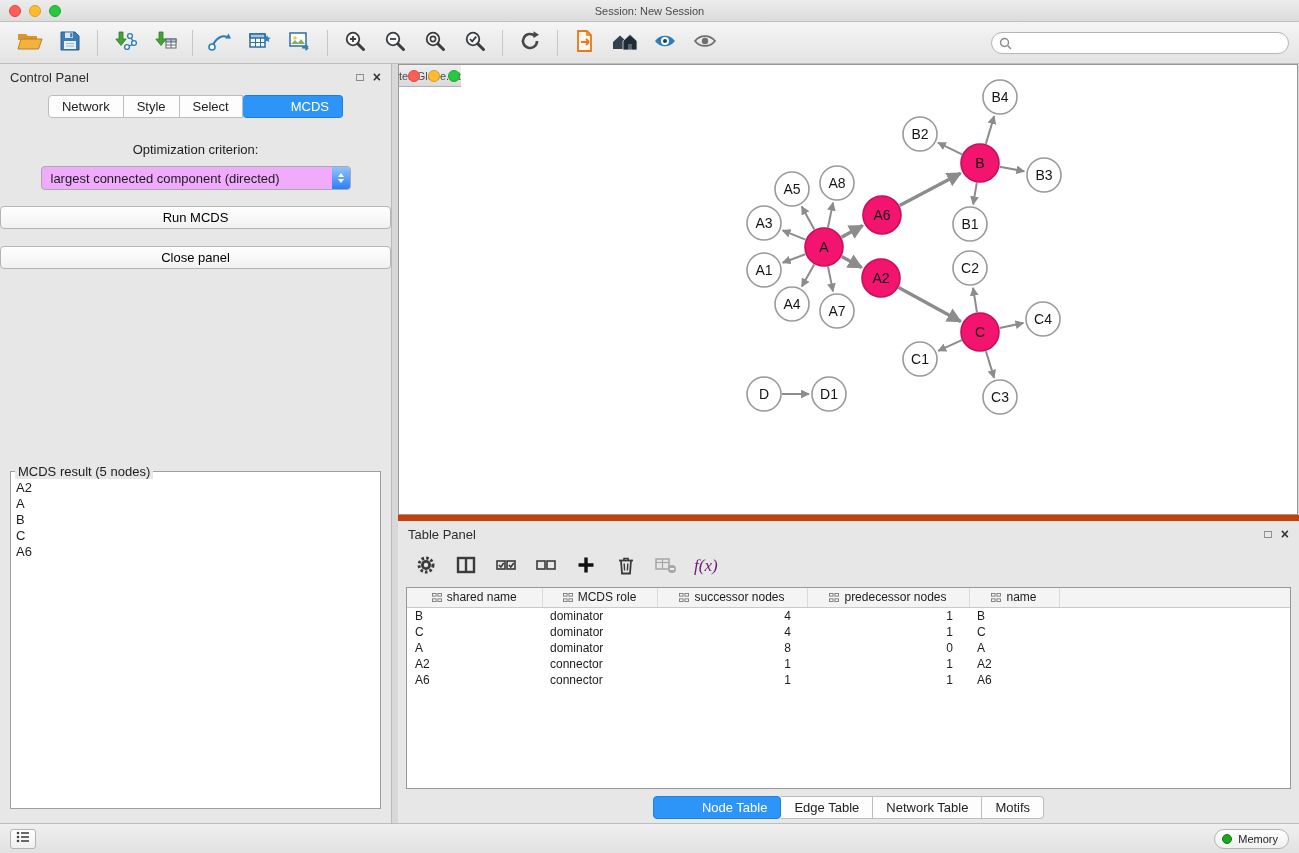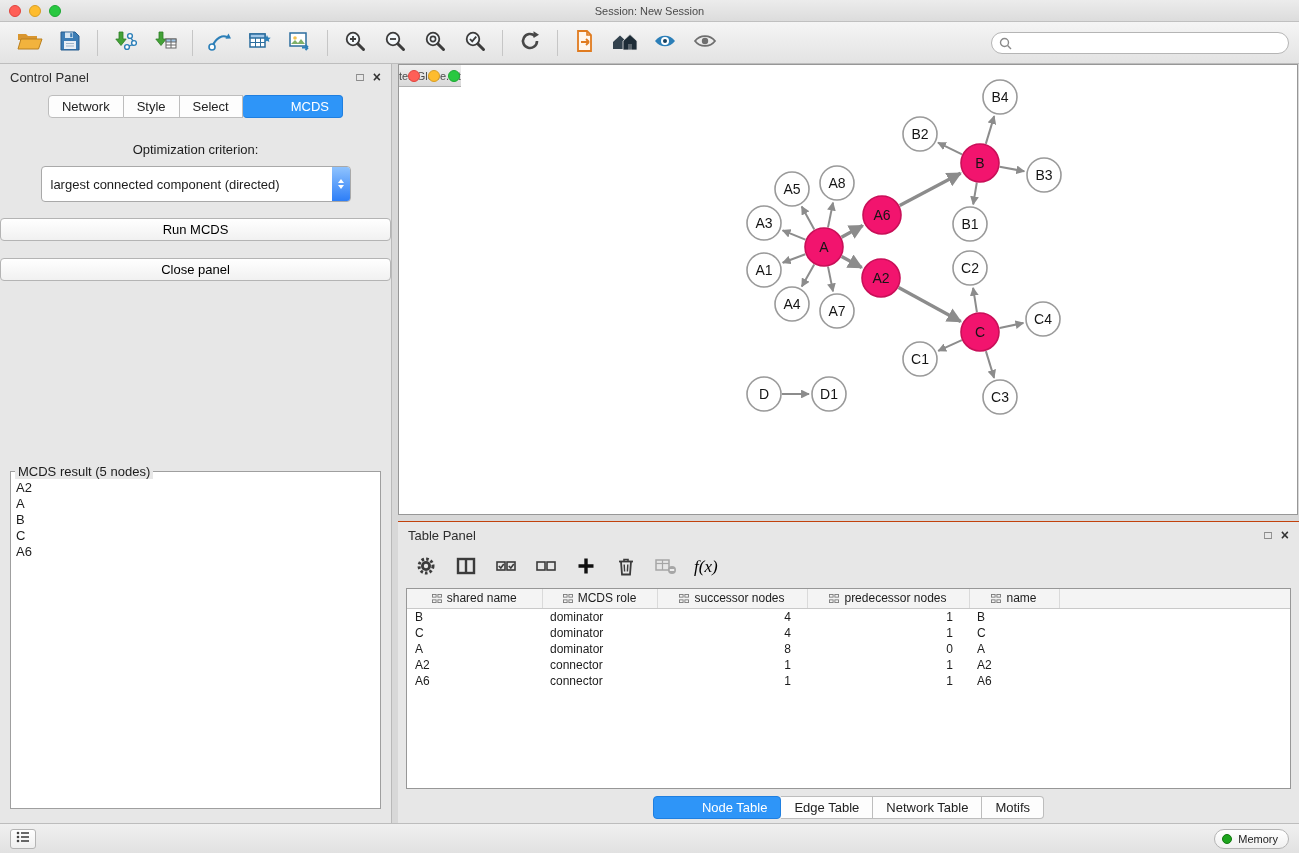--- a/index.html
+++ b/index.html
@@ -32,43 +32,43 @@
   .ph-icon { font-size:12px; color:#333; margin-left:9px; line-height:12px; cursor:default; }
   .ph-icon.close { font-weight:bold; font-size:14px; }
 
   .seg-tabs { display:flex; justify-content:center; margin:5px 0 2px; }
   .seg-tab { background:#fdfdfd; border:1px solid #bdbdbd; border-left-width:0; padding:3px 13px; font-size:13px; color:#222; cursor:default; }
   .seg-tab:first-child { border-left-width:1px; border-radius:4px 0 0 4px; }
   .seg-tab:last-child { border-radius:0 4px 4px 0; }
   .seg-tab.active { background:#2e95f8; border-color:#1f7fe0; color:#fff; border-radius:4px;padding-left:48px; }
 
   .criterion-label { text-align:center; margin-top:22px; font-size:13px; }
-  .dropdown { width:310px; height:36px; margin:9px auto 0; background:#ffffff; border:1px solid #a9a9a9; border-radius:4px; position:relative; display:flex; align-items:center; padding-left:9px; font-size:13px; cursor:default; }
+  .dropdown { width:310px; height:24px; margin:9px auto 0; background:#f0abfc; border:1px solid #a9a9a9; border-radius:4px; position:relative; display:flex; align-items:center; padding-left:9px; font-size:13px; cursor:default; }
   .dropdown .stepper { position:absolute; right:0; top:0; bottom:0; width:18px; background:linear-gradient(#8fc3fe,#2d7ef7); border-radius:0 3px 3px 0; display:flex; flex-direction:column; align-items:center; justify-content:center; gap:2px; }
   .chev-up { width:0; height:0; border-left:3.5px solid transparent; border-right:3.5px solid transparent; border-bottom:4px solid #fff; }
   .chev-down { width:0; height:0; border-left:3.5px solid transparent; border-right:3.5px solid transparent; border-top:4px solid #fff; }
 
   .btn-row { display:flex; justify-content:center; gap:17px; margin-top:16px;flex-direction:column; }
   .mac-btn { background:linear-gradient(#ffffff,#f1f1f1); border:1px solid #b4b4b4; border-radius:4px; font-size:13px; padding:3px 15px; font-family:"Liberation Sans",sans-serif; cursor:default; }
 
   .result-fieldset { margin:auto 10px 14px; height:345px; border:1px solid #9f9f9f; background:#fff; padding:0; flex:none; }
   .result-fieldset legend { font-size:13px; color:#1c1c1c; margin-left:4px; padding:0 3px; background:#e7e7e7; }
   .result-list { height:100%; overflow:hidden; padding:1px 0; }
   .result-item { padding:0 5px; line-height:16px; font-size:13px; cursor:default; }
 
   
   .right-col { flex:1; display:flex; flex-direction:column; min-width:0; padding-left:6px; }
   .network-window { height:451px; flex:none; border:1px solid #979797; background:#fff; display:flex; flex-direction:row; margin-right:1px; }
   .nw-titlebar { height:22px; flex:none; background:linear-gradient(#efefef,#d9d9d9); border-bottom:1px solid #b2b2b2; position:relative; display:flex; align-items:center; }
   .nw-canvas { flex:1; position:relative; background:#fff; overflow:hidden; }
 
-  .table-panel { flex:1; background:#e7e7e7; margin-top:6px; display:flex; flex-direction:column; min-height:0; border-top:1px solid #c2410c; }
+  .table-panel { flex:1; background:#e7e7e7; display:flex; flex-direction:column; min-height:0; border-top:6px solid #c2410c; }
   .tp-toolbar { height:34px; flex:none; display:flex; align-items:center; gap:16px; padding:0 16px; margin-top:2px; }
   .tp-icon { display:flex; align-items:center; justify-content:center; width:24px; height:24px; cursor:default; }
-  .fx-label { font-family:"Liberation Serif", serif; font-style:italic; font-size:17px; color:#000000; cursor:default; }
+  .fx-label { font-family:"Liberation Serif", serif; font-style:italic; font-size:17px; color:#701a75; cursor:default; }
 
   .tp-table-wrap { flex:1; margin:4px 8px 0; background:#fff; border:1px solid #979797; overflow:hidden; min-height:0; }
   table.node-table { border-collapse:collapse; width:100%; table-layout:fixed; font-size:12px; }
   .node-table th { background:#f4f4f4; border-bottom:1px solid #c9c9c9; border-right:1px solid #dadada; font-weight:normal; padding:2px 4px; font-size:12px; text-align:center; white-space:nowrap; overflow:hidden; cursor:default; }
   .node-table th.filler { border-right:none; }
   .col-icon { display:inline-block; vertical-align:-1px; margin-right:5px; }
   .node-table td { padding:0 8px; line-height:16px; white-space:nowrap; overflow:hidden; cursor:default; }
   .node-table td.num { text-align:right; padding-right:16px; }
 
   .tp-tabs-row { height:34px; flex:none; display:flex; align-items:center; justify-content:center; }

